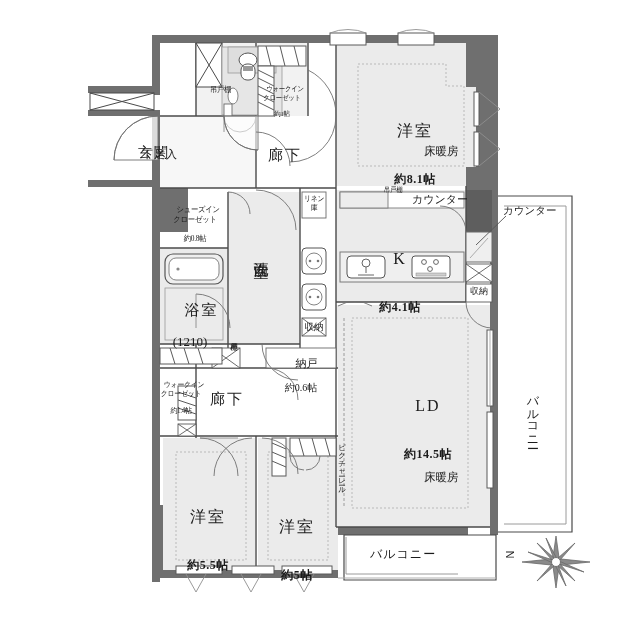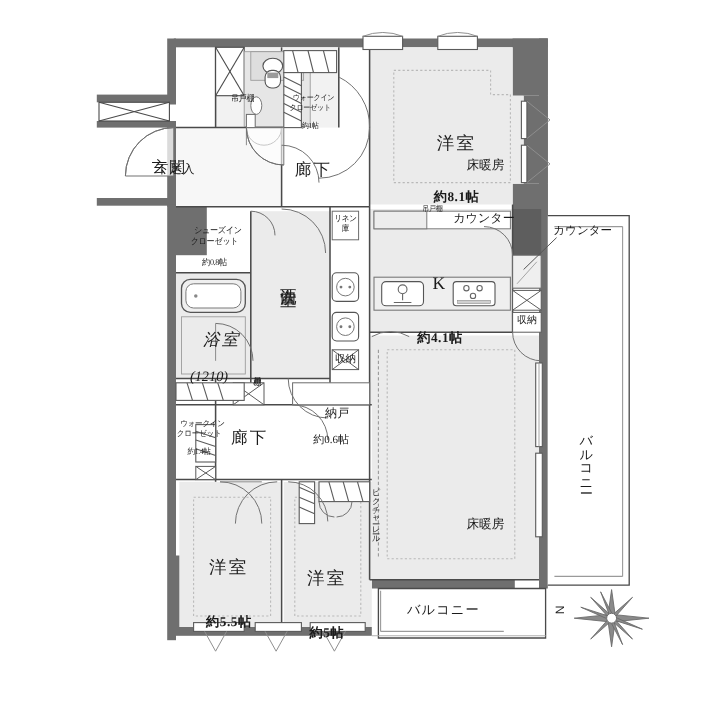--- a/index.html
+++ b/index.html
@@ -441,20 +441,24 @@
     <span class="big">K</span>
     <span class="num">約4.1帖</span>
   </div>
   <div class="lbl mid" style="left:412px; top:193px;">カウンター</div>
   <div class="lbl tiny" style="left:383px; top:186px;">吊戸棚</div>
 
   <div class="lbl note" style="left:503px; top:205px;">カウンター</div>
 
   <div class="lbl small" style="left:466px; top:286px; width:26px;">収納</div>
 
+  <div class="lbl room" style="left:378px; top:363px; width:100px;">
+    <span class="big">LD</span>
+    <span class="num">約14.5帖</span>
+  </div>
   <div class="lbl heat" style="left:424px; top:471px;">床暖房</div>
   <div class="lbl vert-s" style="left:338px; top:428px; height:72px;">ピクチャーレール</div>
 
   <div class="lbl" style="left:138px; top:145px; font-size:14px; letter-spacing:2px;">玄関</div>
   <div class="lbl small" style="left:142px; top:106px; font-size:11px; letter-spacing:1px;margin-top:42px;">下足入</div>
 
   <div class="lbl" style="left:268px; top:147px; font-size:15px; letter-spacing:2px;">廊下</div>
   <div class="lbl" style="left:210px; top:391px; font-size:15px; letter-spacing:2px;">廊下</div>
 
   <div class="lbl tiny" style="left:209px; top:85px; font-size:8px;">吊戸棚</div>
@@ -464,35 +468,35 @@
 クローゼット</span>
     <span style="display:block;">約1帖</span>
   </div>
 
   <div class="lbl tiny" style="left:163px; top:196px; width:64px; font-size:8px;">
     <span>シューズイン
 クローゼット</span>
     <span style="display:block;">約0.8帖</span>
   </div>
 
-  <div class="lbl" style="left:157px; top:285px; width:66px; font-size:15px; letter-spacing:2px;font-style:italic;">
+  <div class="lbl" style="left:157px; top:285px; width:66px; font-size:15px; letter-spacing:2px;">
     <span>浴室</span>
     <span style="display:block; font-size:13px; letter-spacing:0px;">(1210)</span>
   </div>
 
   <div class="lbl vert" style="left:253px; top:250px; font-size:15px;">洗面室</div>
 
   <div class="lbl tiny" style="left:303px; top:195px; width:22px; font-size:7.5px;">リネン
 庫</div>
 
   <div class="lbl small" style="left:302px; top:322px; width:24px; font-size:9.5px;">収納</div>
 
   <div class="lbl vert-s" style="left:230px; top:318px; height:38px;">吊戸棚</div>
 
-  <div class="lbl small" style="left:269px; top:357px; width:64px; font-size:11px;">
+  <div class="lbl small" style="left:269px; top:344px; width:64px; font-size:11px;">
     <span>納戸</span>
     <span style="display:block; font-size:10px;">約0.6帖</span>
   </div>
 
   <div class="lbl tiny" style="left:156px; top:372px; width:50px; font-size:7.5px;">
     <span>ウォークイン
 クローゼット</span>
     <span style="display:block;">約1.4帖</span>
   </div>
 

